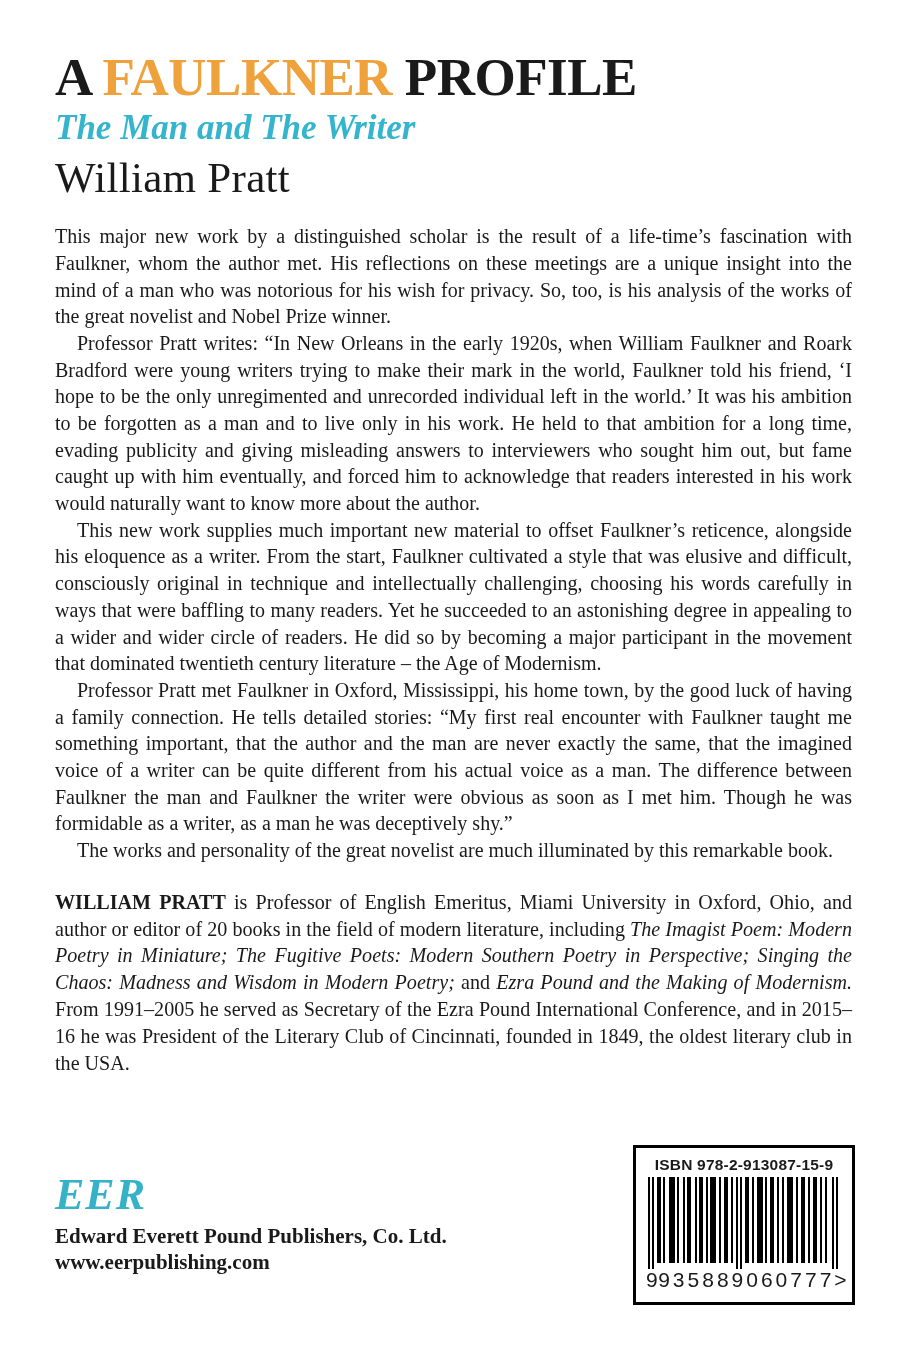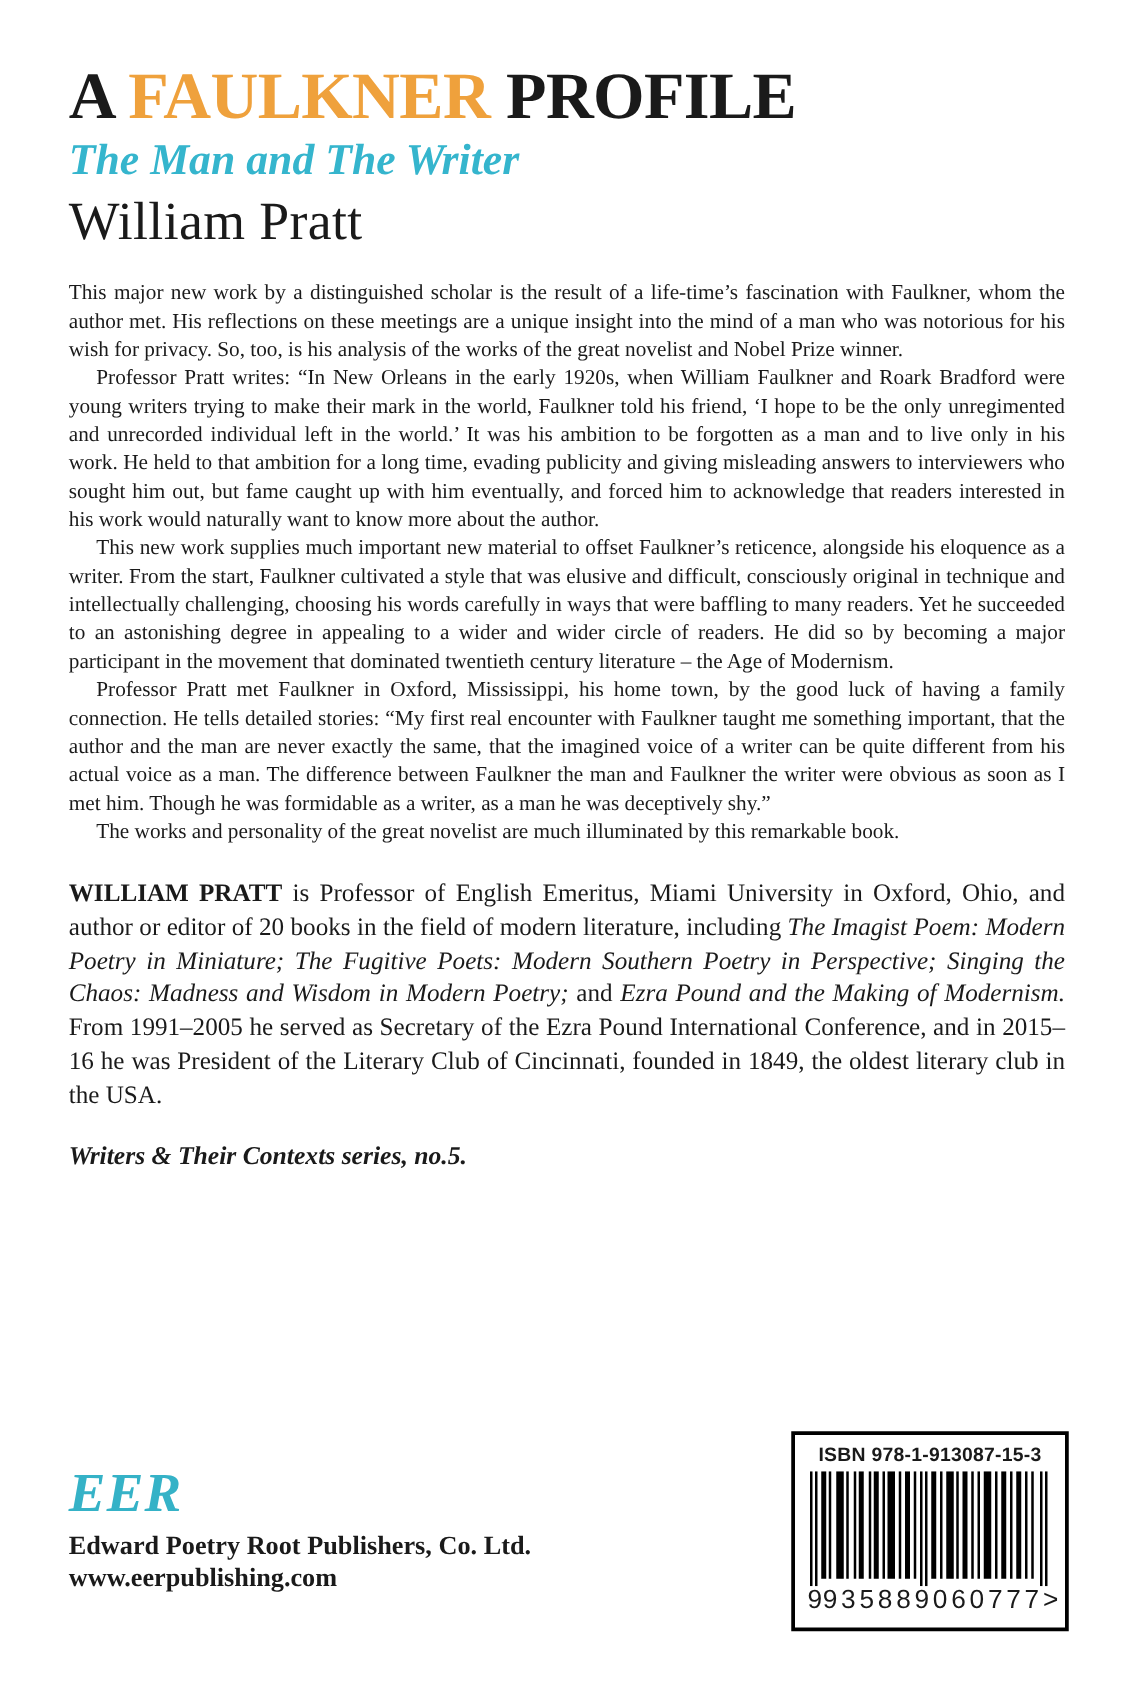--- a/index.html
+++ b/index.html
@@ -49,21 +49,21 @@
     font-size: 43px;
     font-weight: normal;
     margin: 8px 0 0 0;
     line-height: 1.08;
     letter-spacing: 0.3px;
   }
 
   
   .blurb {
     margin-top: 22px;
-    font-size: 17px;
+    font-size: 20px;
     line-height: 1.335;
     text-align: justify;
     text-justify: inter-word;
   }
   .blurb p {
     margin: 0;
     text-indent: 0;
   }
   .blurb p + p { text-indent: 22px; }
 
@@ -186,31 +186,30 @@
     <p>Professor Pratt writes: “In New Orleans in the early 1920s, when William Faulkner and Roark Bradford were young writers trying to make their mark in the world, Faulkner told his friend, ‘I hope to be the only unregimented and unrecorded individual left in the world.’ It was his ambition to be forgotten as a man and to live only in his work. He held to that ambition for a long time, evading publicity and giving misleading answers to interviewers who sought him out, but fame caught up with him eventually, and forced him to acknowledge that readers interested in his work would naturally want to know more about the author.</p>
     <p>This new work supplies much important new material to offset Faulkner’s reticence, alongside his eloquence as a writer. From the start, Faulkner cultivated a style that was elusive and difficult, consciously original in technique and intellectually challenging, choosing his words carefully in ways that were baffling to many readers. Yet he succeeded to an astonishing degree in appealing to a wider and wider circle of readers. He did so by becoming a major participant in the movement that dominated twentieth century literature – the Age of Modernism.</p>
     <p>Professor Pratt met Faulkner in Oxford, Mississippi, his home town, by the good luck of having a family connection. He tells detailed stories: “My first real encounter with Faulkner taught me something important, that the author and the man are never exactly the same, that the imagined voice of a writer can be quite different from his actual voice as a man. The difference between Faulkner the man and Faulkner the writer were obvious as soon as I met him. Though he was formidable as a writer, as a man he was deceptively shy.”</p>
     <p>The works and personality of the great novelist are much illuminated by this remarkable book.</p>
   </div>
 
   <div class="bio">
     <p><span class="name">WILLIAM PRATT</span><span> is Professor of English Emeritus, Miami University in Oxford, Ohio, and author or editor of 20 books in the field of modern literature, including </span><span class="works">The Imagist Poem: Modern Poetry in Miniature; The Fugitive Poets: Modern Southern Poetry in Perspective; Singing the Chaos: Madness and Wisdom in Modern Poetry;</span><span> and </span><span class="works">Ezra Pound and the Making of Modernism.</span><span> From 1991–2005 he served as Secretary of the Ezra Pound International Conference, and in 2015–16 he was President of the Literary Club of Cincinnati, founded in 1849, the oldest literary club in the USA.</span></p>
   </div>
 
-  <div class="series-line">Writers &amp; Their Contexts series, no.5.</div>
 
   <div class="publisher-block">
     <div class="eer-logo">EER</div>
-    <p class="pub-line">Edward Poetry Root Publishers, Co. Ltd.</p>
+    <p class="pub-line">Edward Everett Pound Publishers, Co. Ltd.</p>
     <p class="pub-line">www.eerpublishing.com</p>
   </div>
 
 
   <div class="barcode-box">
-    <div class="isbn-text">ISBN 978-1-913087-15-3</div>
+    <div class="isbn-text">ISBN 978-2-913087-15-9</div>
 
     <svg class="bars" viewBox="0 0 196 92" preserveAspectRatio="none">
       <g fill="#000000">
 
         <rect x="2" y="0" width="2" height="92"></rect>
         <rect x="6" y="0" width="2" height="92"></rect>
 
         <rect x="11" y="0" width="4" height="86"></rect>
         <rect x="17" y="0" width="2" height="86"></rect>
         <rect x="23" y="0" width="6" height="86"></rect>

